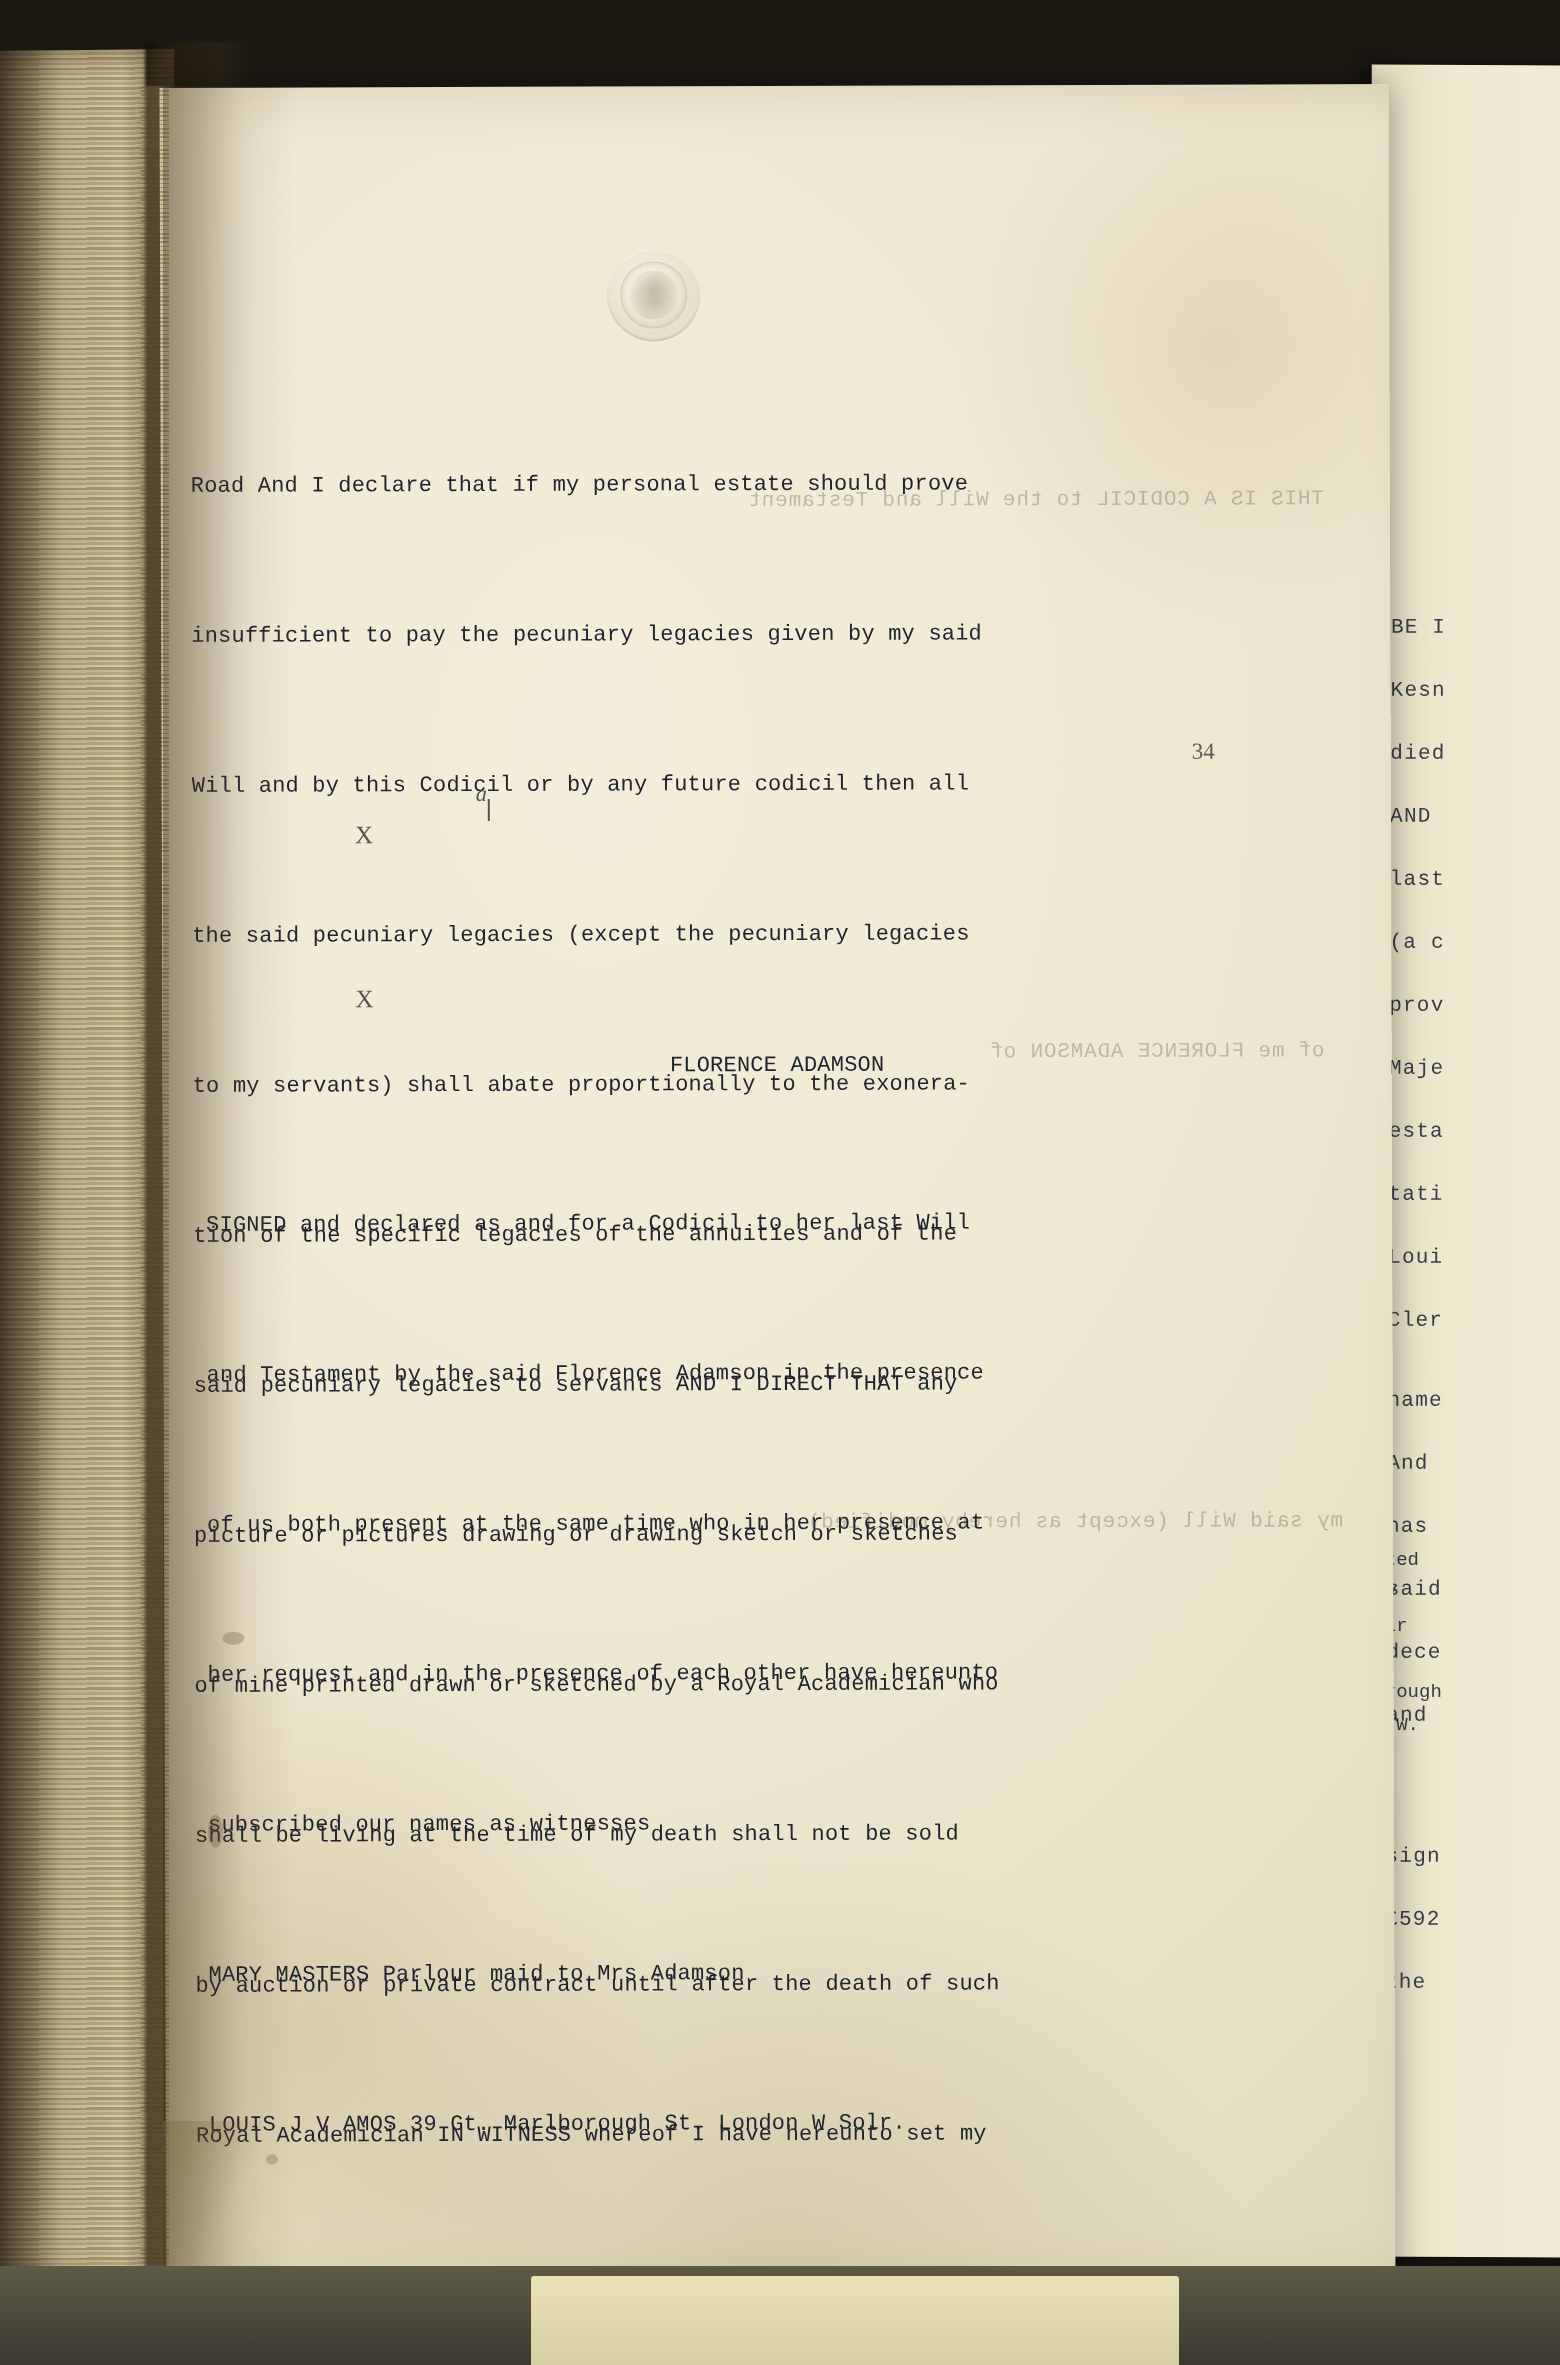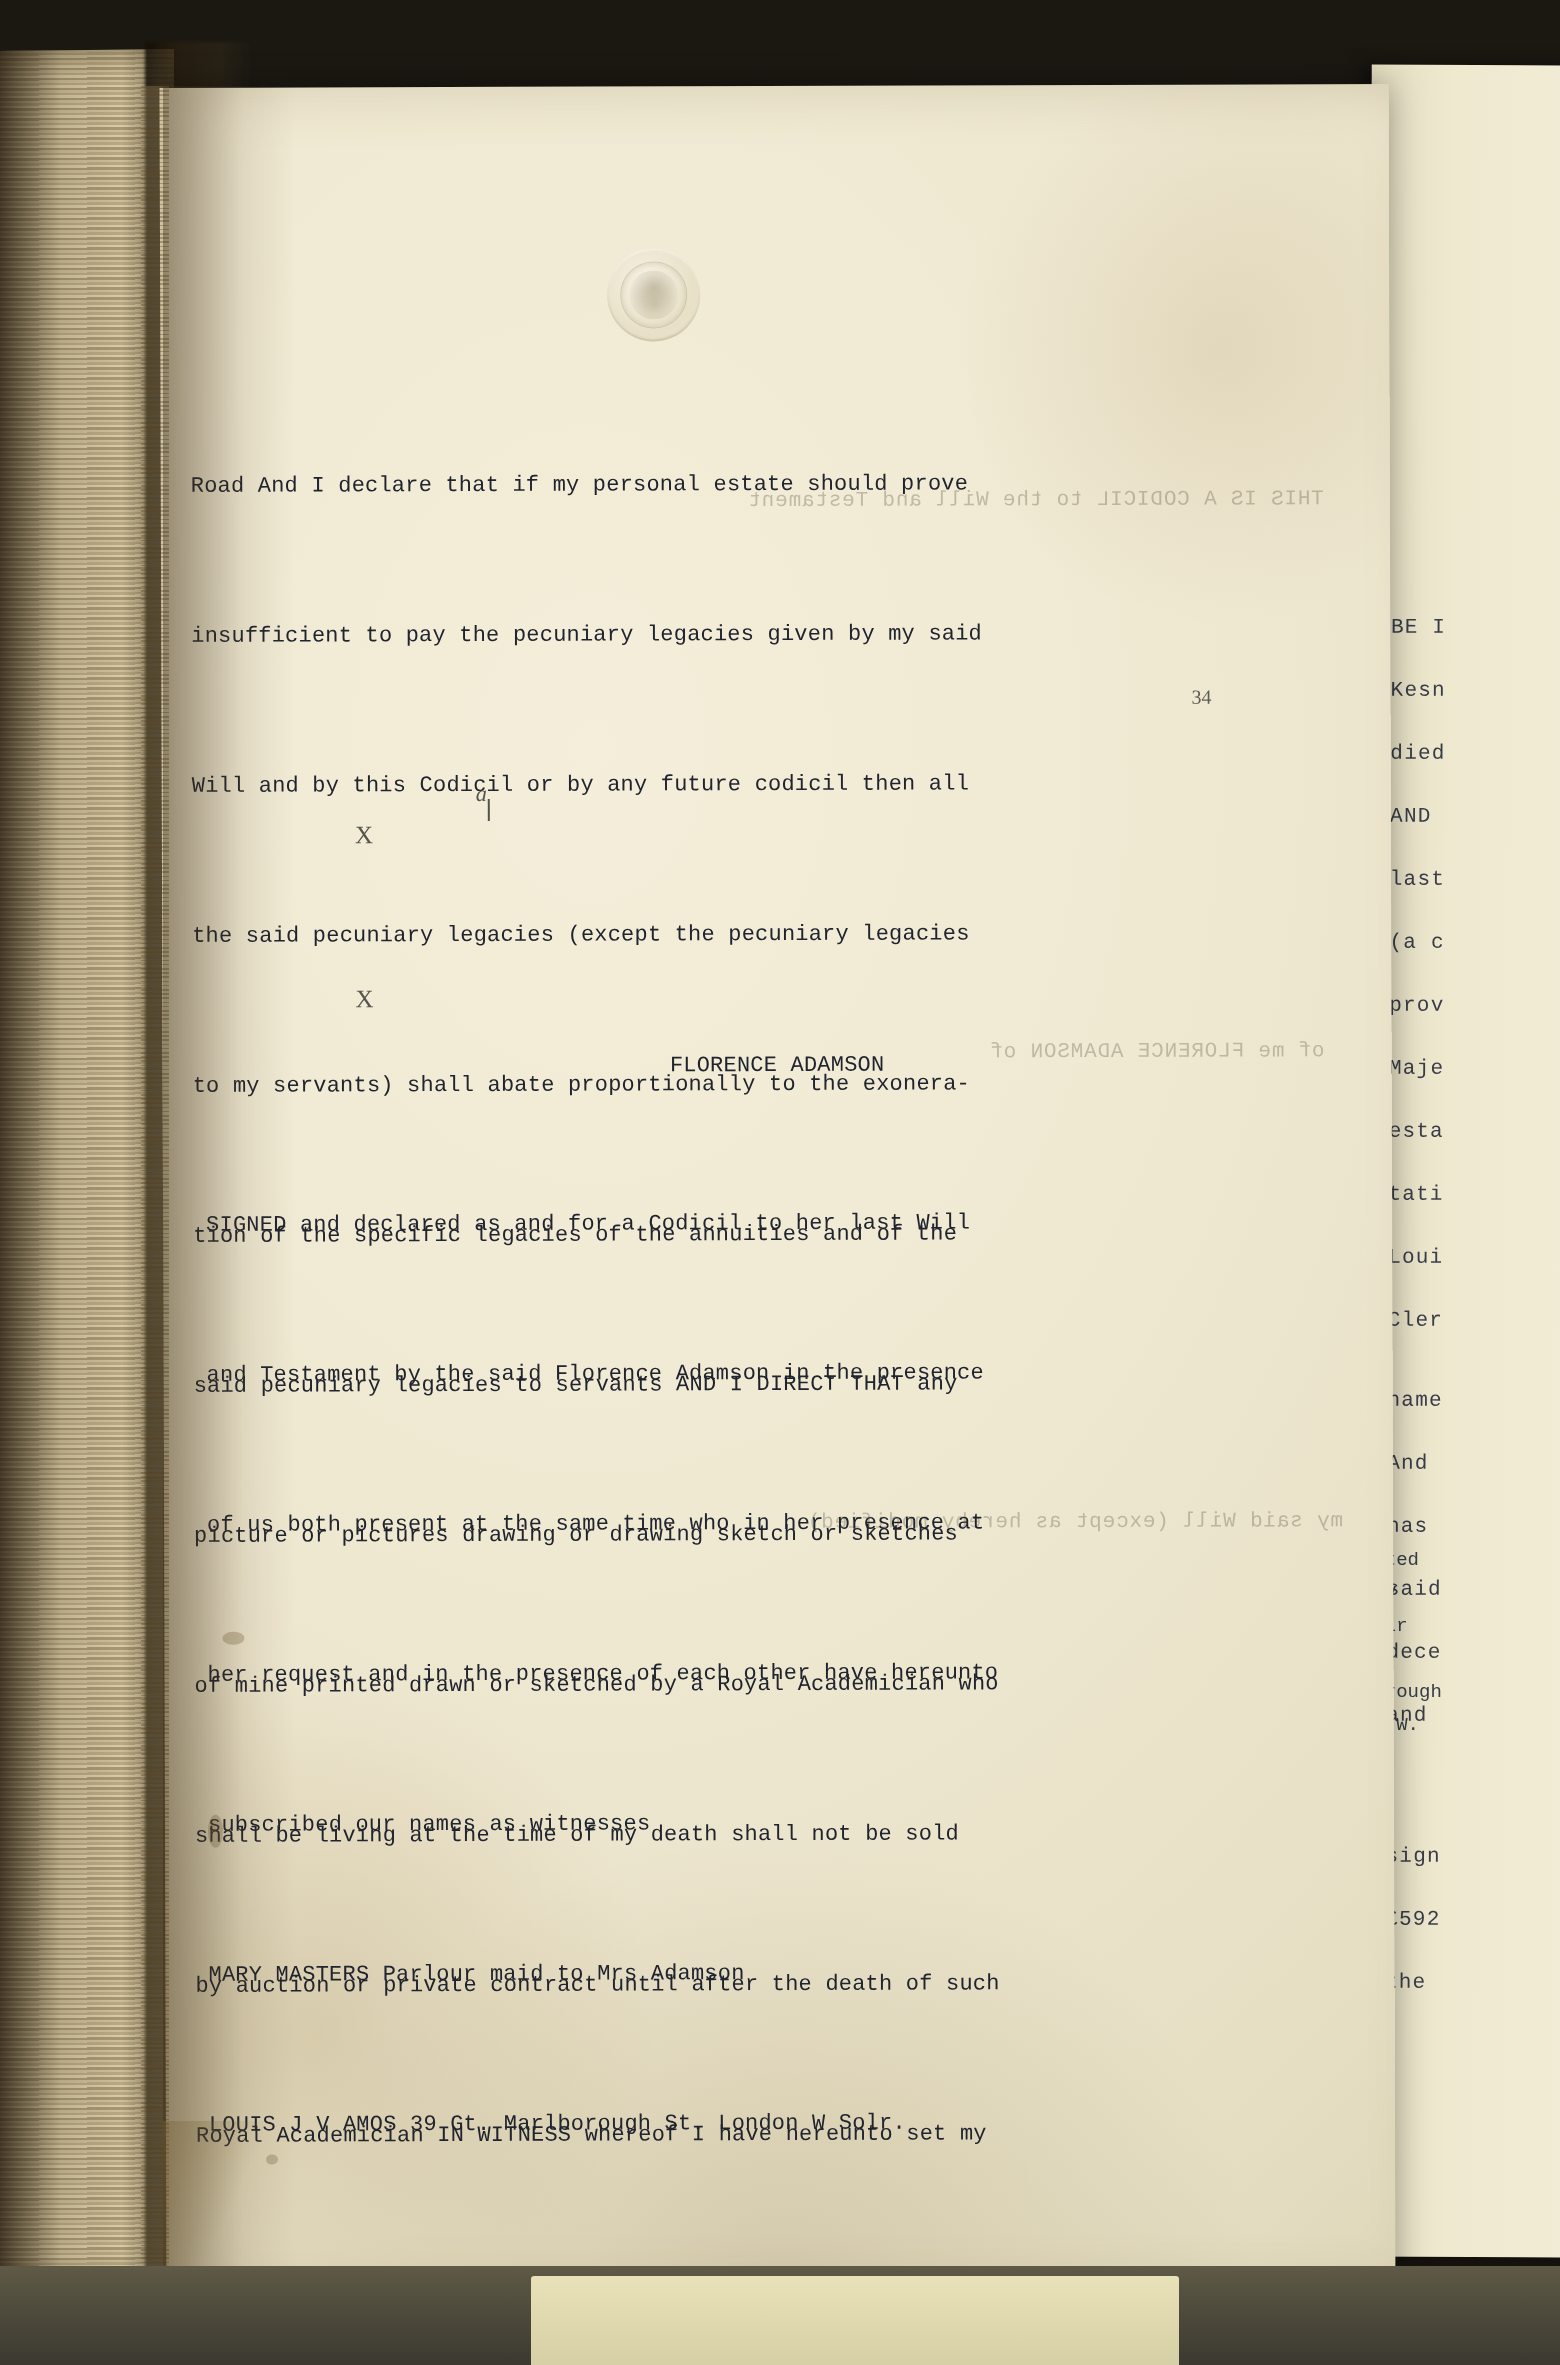--- a/index.html
+++ b/index.html
@@ -280,23 +280,23 @@
   .mark-a  { top: 694px; left: 314px; font-size: 22.4px; font-style: italic; }
   .mark-caret {
     position: absolute;
     top: 712px; left: 326px;
     width: 1.7px; height: 21.6px;
     background: #2a2c28;
     opacity: .8;
   }
   .mark-34 {
     position: absolute;
-    top: 601px; left: 1030px;
+    top: 654px; left: 1030px;
     font-family: "Liberation Serif", serif;
-    font-size: 20px;
+    font-size: 23px;
     color: #3a3b36;
     opacity: .8;
   }
 
   
   .ghost {
     position: absolute;
     font-family: "Liberation Mono", monospace;
     color: rgba(90,84,68,0.33);
     white-space: pre;

